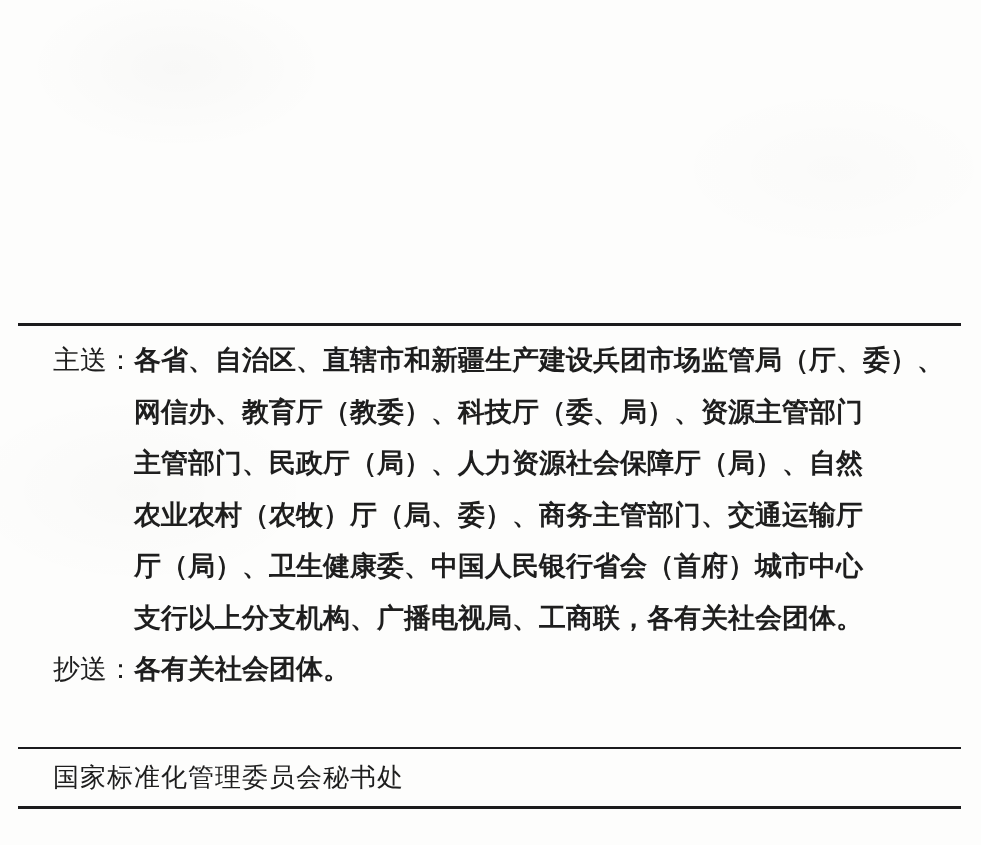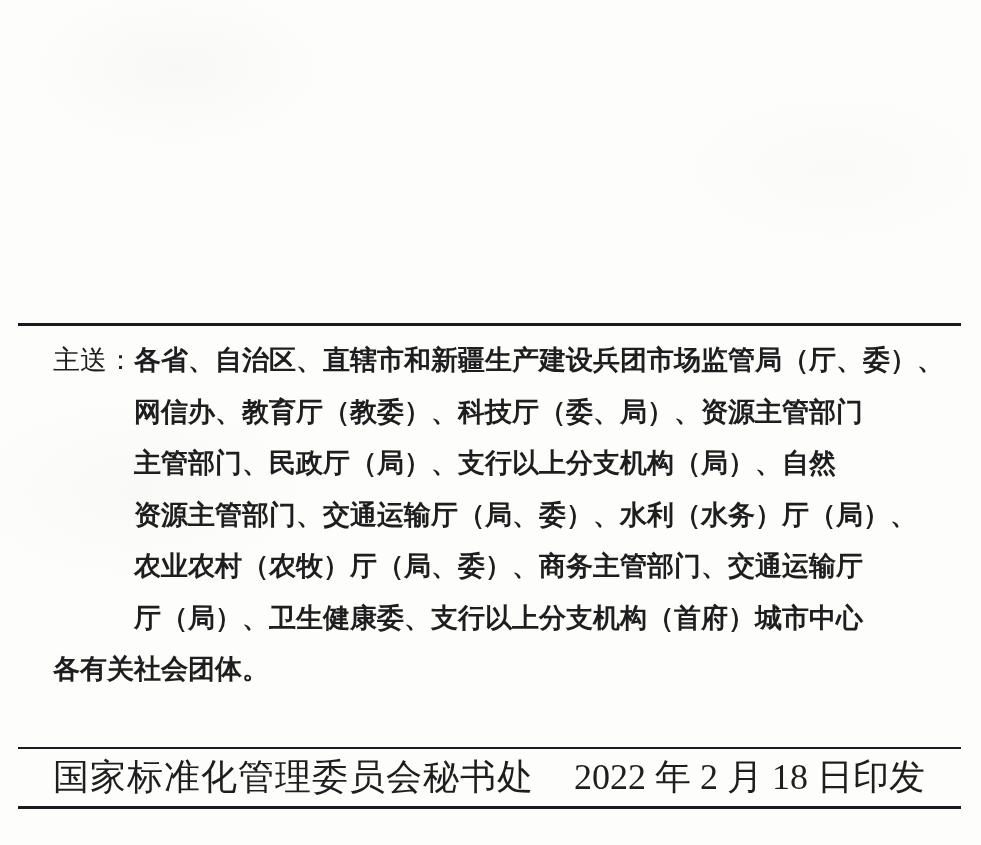--- a/index.html
+++ b/index.html
@@ -59,56 +59,56 @@
     position: absolute;
     top: 749px;
     height: 57px;
     left: 0;
     right: 0;
     display: flex;
     justify-content: space-between;
     align-items: center;
     padding: 0 56px 0 53px;
     box-sizing: border-box;
-    font-size: 36px;
+    font-size: 26px;
   }
   .footer-issuer { white-space: nowrap; letter-spacing: 1px; }
   .footer-date   { white-space: nowrap; }
 </style>
 </head>
 <body>
 
 <div class="page">
 
   <div class="rule rule-top"></div>
 
   <div class="body-text">
 
     <div class="entry">
       <div class="entry-label">主送：</div>
       <div class="entry-content">
         <div class="text-line">各省、自治区、直辖市和新疆生产建设兵团市场监管局（厅、委）、</div>
         <div class="text-line">网信办、教育厅（教委）、科技厅（委、局）、资源主管部门</div>
-        <div class="text-line">主管部门、民政厅（局）、支行以上分支机构（局）、自然</div>
-        <div class="text-line">资源主管部门、交通运输厅（局、委）、水利（水务）厅（局）、</div>
+        <div class="text-line">主管部门、民政厅（局）、人力资源社会保障厅（局）、自然</div>
         <div class="text-line">农业农村（农牧）厅（局、委）、商务主管部门、交通运输厅</div>
-        <div class="text-line">厅（局）、卫生健康委、支行以上分支机构（首府）城市中心</div>
+        <div class="text-line">厅（局）、卫生健康委、中国人民银行省会（首府）城市中心</div>
+        <div class="text-line">支行以上分支机构、广播电视局、工商联，各有关社会团体。</div>
       </div>
     </div>
 
     <div class="entry">
+      <div class="entry-label">抄送：</div>
       <div class="entry-content">
         <div class="text-line">各有关社会团体。</div>
       </div>
     </div>
 
   </div>
 
   <div class="rule rule-mid"></div>
 
   <div class="footer-row">
     <div class="footer-issuer">国家标准化管理委员会秘书处</div>
-    <div class="footer-date">2022 年 2 月 18 日印发</div>
   </div>
 
   <div class="rule rule-bottom"></div>
 
 </div>
 
 </body></html>

